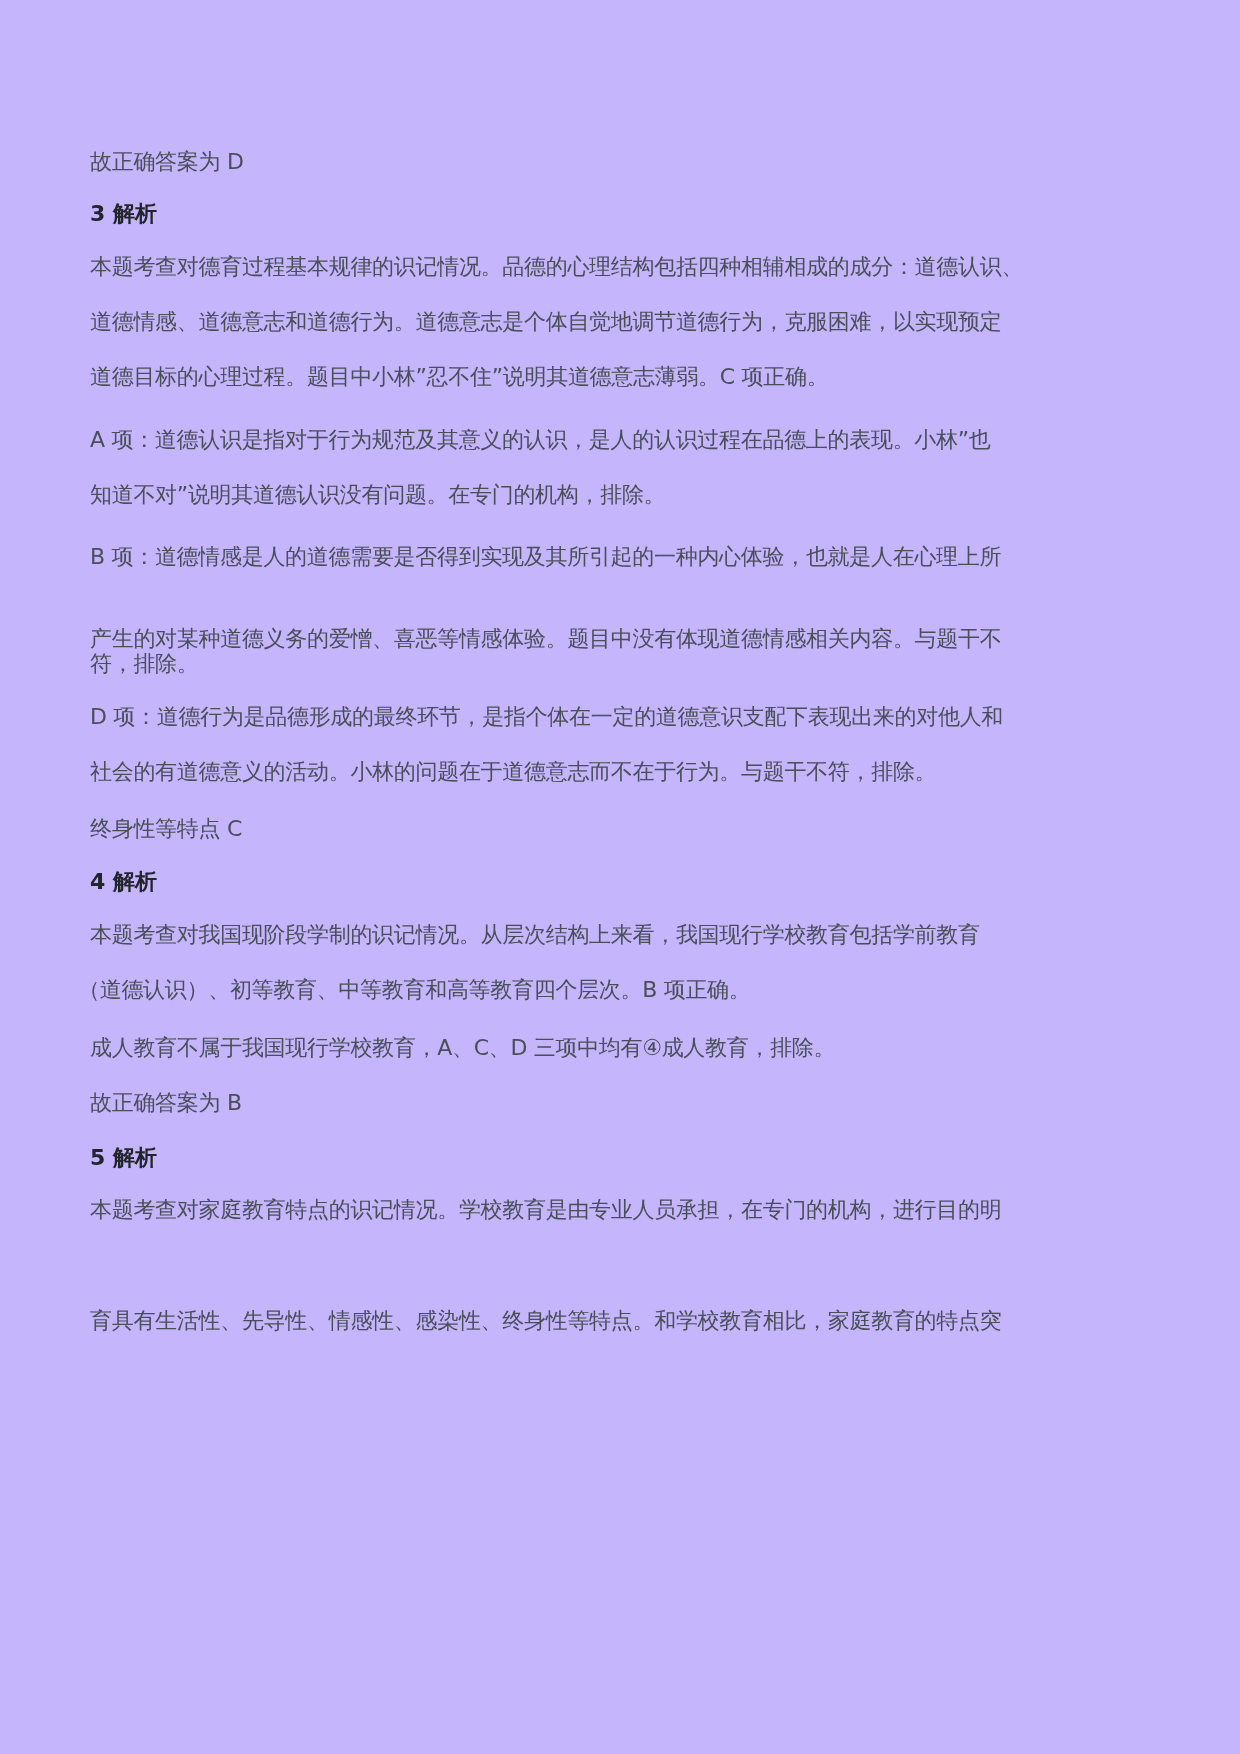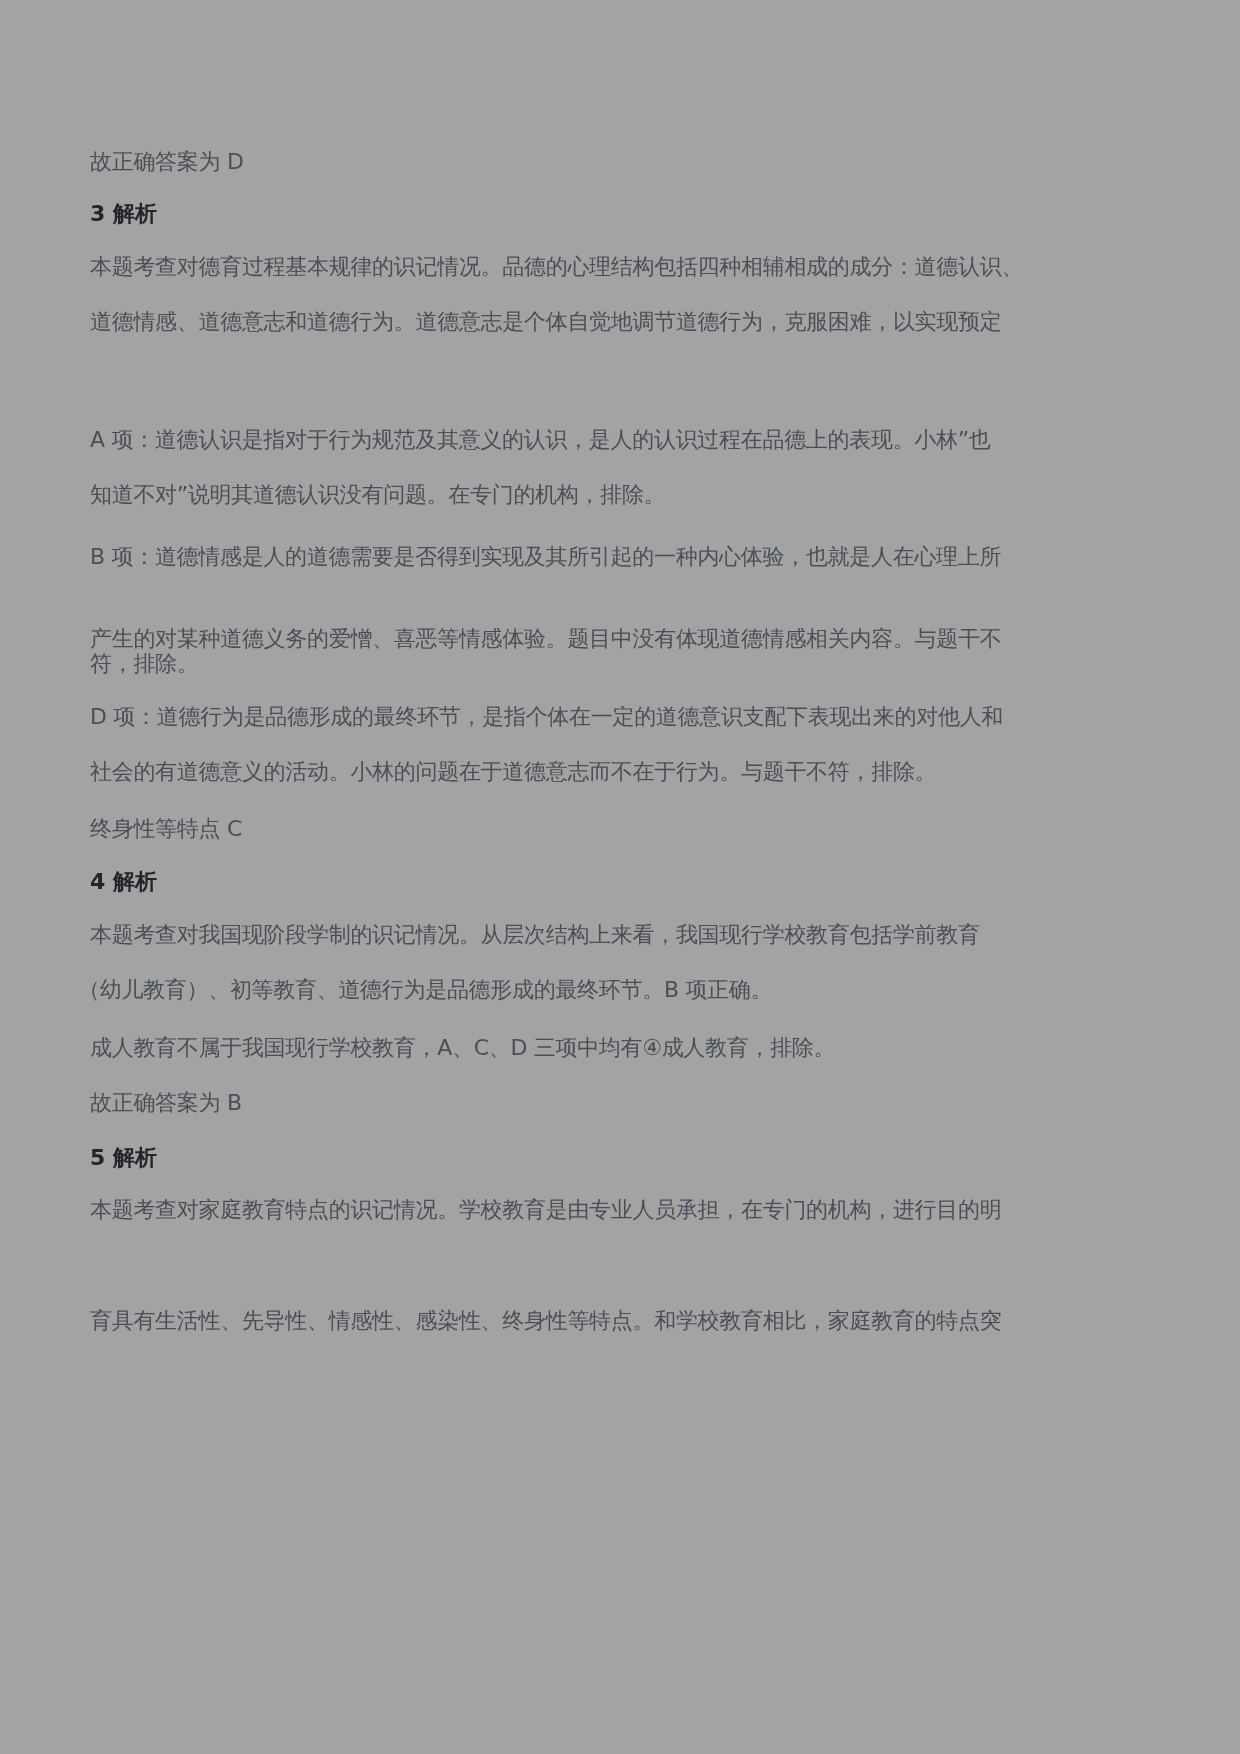--- a/index.html
+++ b/index.html
@@ -1,17 +1,17 @@
 <!DOCTYPE html>
 <html><head>
 <meta charset="utf-8">
 <style>
   html, body { margin: 0; padding: 0; background: #ffffff; }
   body { width: 1240px; height: 1754px; position: relative; overflow: hidden; }
-  .page { position: absolute; left: 0; top: 0; width: 1240px; height: 1754px; background: #a3a3a3; }
+  .page { position: absolute; left: 0; top: 0; width: 1240px; height: 1754px; background: #c4b5fd; }
   .line {
     position: absolute; left: 90px; white-space: nowrap;
     font-family: "DejaVu Sans", "Liberation Sans", sans-serif;
     font-size: 22px; line-height: 30px; color: #4a4f57;
     letter-spacing: -0.3px;
   }
   .heading {
     position: absolute; left: 90px; white-space: nowrap;
     font-family: "DejaVu Sans", "Liberation Sans", sans-serif;
     font-size: 22px; line-height: 30px; color: #22252a; font-weight: bold;
@@ -21,37 +21,38 @@
 <body>
 
 <div class="page">
 
   <div class="line" style="top:147px">故正确答案为 D</div>
 
   <div class="heading" style="top:199px">3 解析</div>
 
   <div class="line" style="top:252px">本题考查对德育过程基本规律的识记情况。品德的心理结构包括四种相辅相成的成分：道德认识、</div>
   <div class="line" style="top:307px">道德情感、道德意志和道德行为。道德意志是个体自觉地调节道德行为，克服困难，以实现预定</div>
+  <div class="line" style="top:362px">道德目标的心理过程。题目中小林”忍不住”说明其道德意志薄弱。C 项正确。</div>
 
   <div class="line" style="top:425px">A 项：道德认识是指对于行为规范及其意义的认识，是人的认识过程在品德上的表现。小林”也</div>
   <div class="line" style="top:480px">知道不对”说明其道德认识没有问题。在专门的机构，排除。</div>
 
   <div class="line" style="top:542px">B 项：道德情感是人的道德需要是否得到实现及其所引起的一种内心体验，也就是人在心理上所</div>
   <div class="line" style="top:624px">产生的对某种道德义务的爱憎、喜恶等情感体验。题目中没有体现道德情感相关内容。与题干不</div>
   <div class="line" style="top:649px">符，排除。</div>
 
   <div class="line" style="top:702px">D 项：道德行为是品德形成的最终环节，是指个体在一定的道德意识支配下表现出来的对他人和</div>
   <div class="line" style="top:757px">社会的有道德意义的活动。小林的问题在于道德意志而不在于行为。与题干不符，排除。</div>
 
   <div class="line" style="top:814px">终身性等特点 C</div>
 
   <div class="heading" style="top:867px">4 解析</div>
 
   <div class="line" style="top:920px">本题考查对我国现阶段学制的识记情况。从层次结构上来看，我国现行学校教育包括学前教育</div>
-  <div class="line" style="top:975px; left:78px">（幼儿教育）、初等教育、道德行为是品德形成的最终环节。B 项正确。</div>
+  <div class="line" style="top:975px; left:78px">（道德认识）、初等教育、中等教育和高等教育四个层次。B 项正确。</div>
 
   <div class="line" style="top:1033px">成人教育不属于我国现行学校教育，A、C、D 三项中均有④成人教育，排除。</div>
 
   <div class="line" style="top:1088px">故正确答案为 B</div>
 
   <div class="heading" style="top:1143px">5 解析</div>
 
   <div class="line" style="top:1195px">本题考查对家庭教育特点的识记情况。学校教育是由专业人员承担，在专门的机构，进行目的明</div>
   <div class="line" style="top:1306px">育具有生活性、先导性、情感性、感染性、终身性等特点。和学校教育相比，家庭教育的特点突</div>
 

